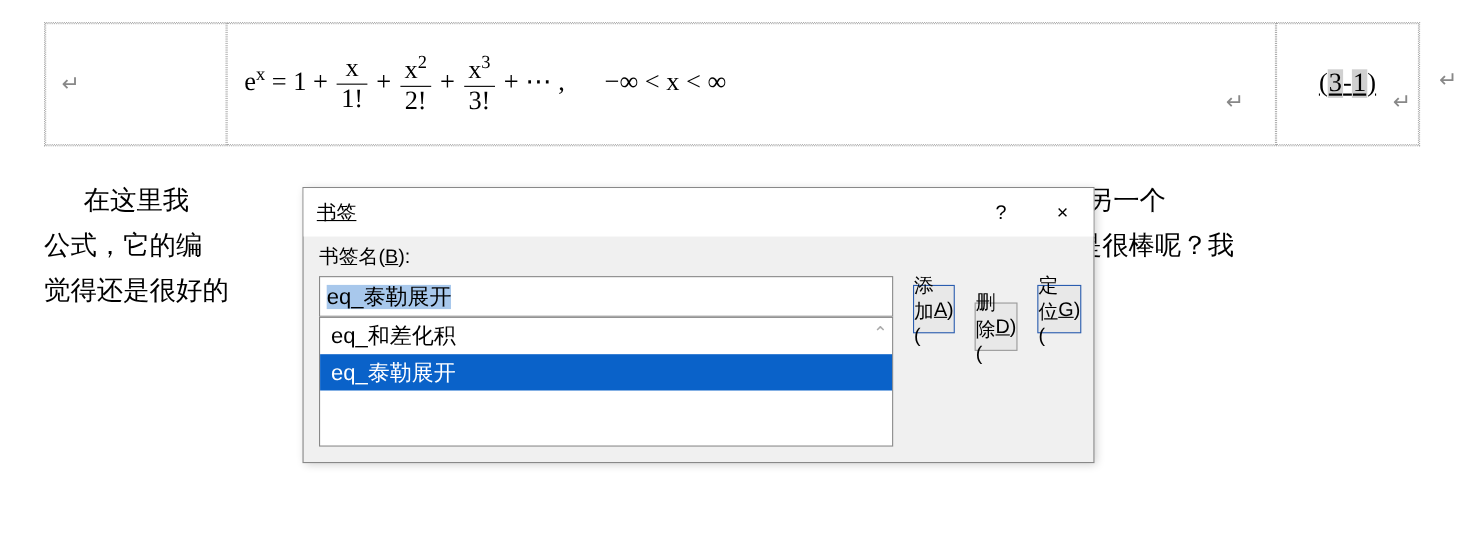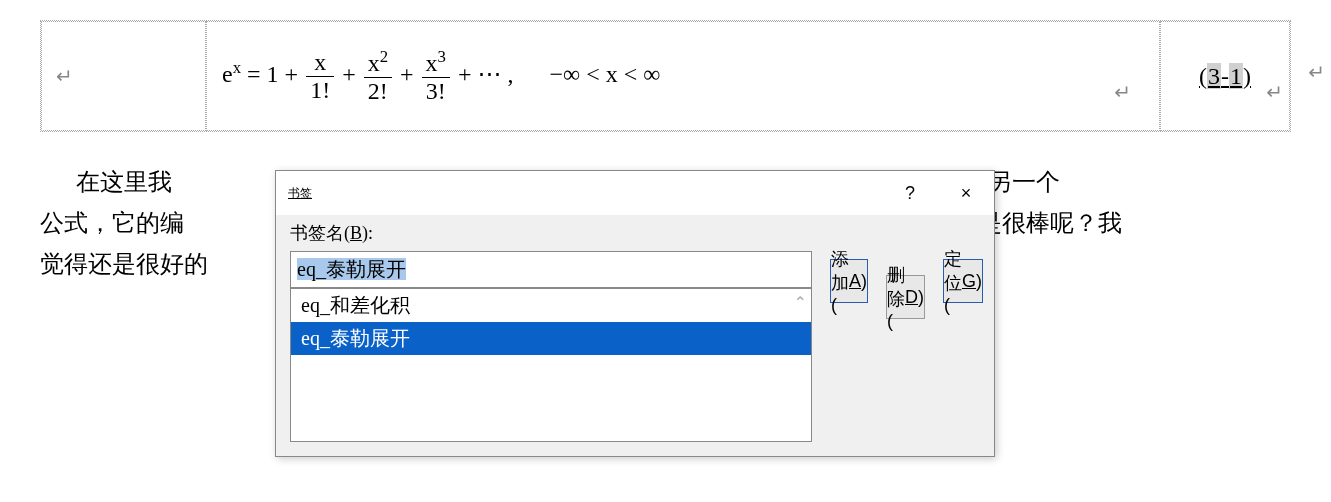--- a/index.html
+++ b/index.html
@@ -61,44 +61,44 @@
   border: 1px solid #888;
   box-shadow: 2px 2px 8px rgba(0,0,0,0.2);
   font-size: 18px;
 }
 .titlebar {
   display: flex;
   align-items: center;
   height: 44px;
   background: #fff;
 }
-.titlebar .title { padding-left: 12px; flex:1; font-size:12px;text-decoration:underline; }
+.titlebar .title { padding-left: 12px; flex:1; font-size:18px;text-decoration:underline; }
 .titlebar .tbtn {
   width: 56px; height: 44px;
   display:flex; align-items:center; justify-content:center;
   font-size: 18px;
 }
 .dlg-body { display:flex; padding: 6px 14px 14px 14px; gap: 18px; }
-.dlg-left { flex:1;font-family:Liberation Serif, serif; }
+.dlg-left { flex:1; }
 .lbl { font-size:18px; margin-bottom:6px; }
 .u { text-decoration: underline; }
 .txtinput {
   border:1px solid #888;
   background:#fff;
   padding:4px 6px;
   font-size:20px;
   font-family: inherit;
 }
 .txtinput .sel {
   background:#a8c8ec;
 }
 .listbox {
   border:1px solid #888;
   background:#fff;
-  height: 154px;
+  height: 118px;
   position:relative;
   font-size:20px;
 }
 .listitem { padding:3px 10px; }
 .listitem.sel { background:#0a62c9; color:#fff; }
 .scroll-ind {
   position:absolute; right:4px; top:4px;
   font-size:16px; color:#aaa;
 }
 .dlg-right { width: 150px; display:flex; flex-direction:row; gap:18px; padding-top:38px;}

